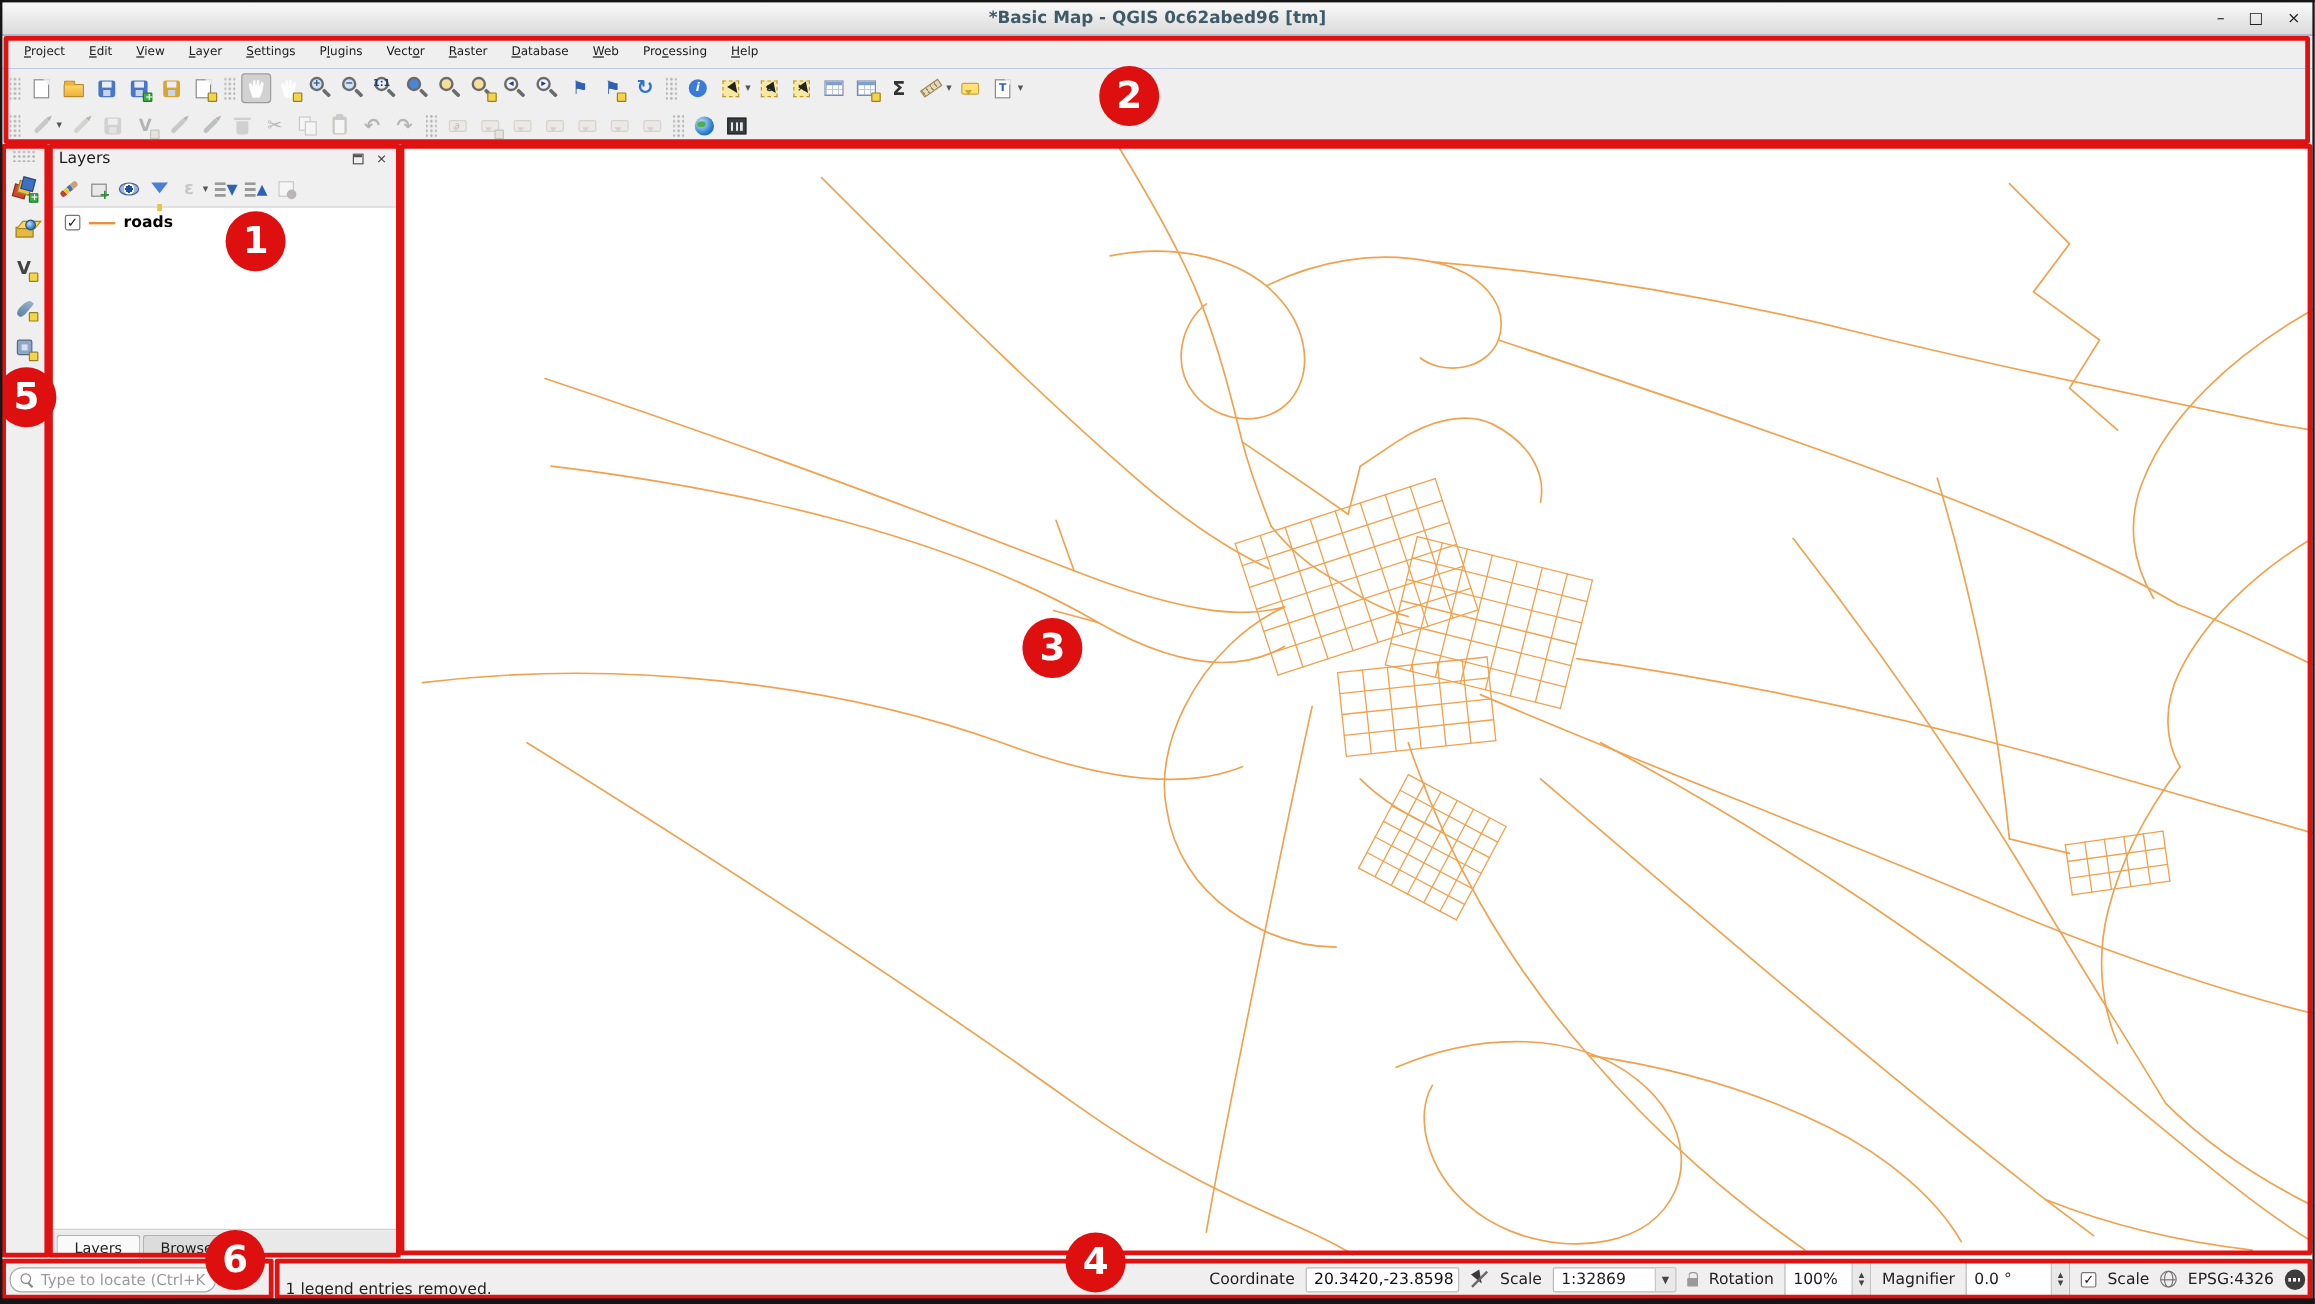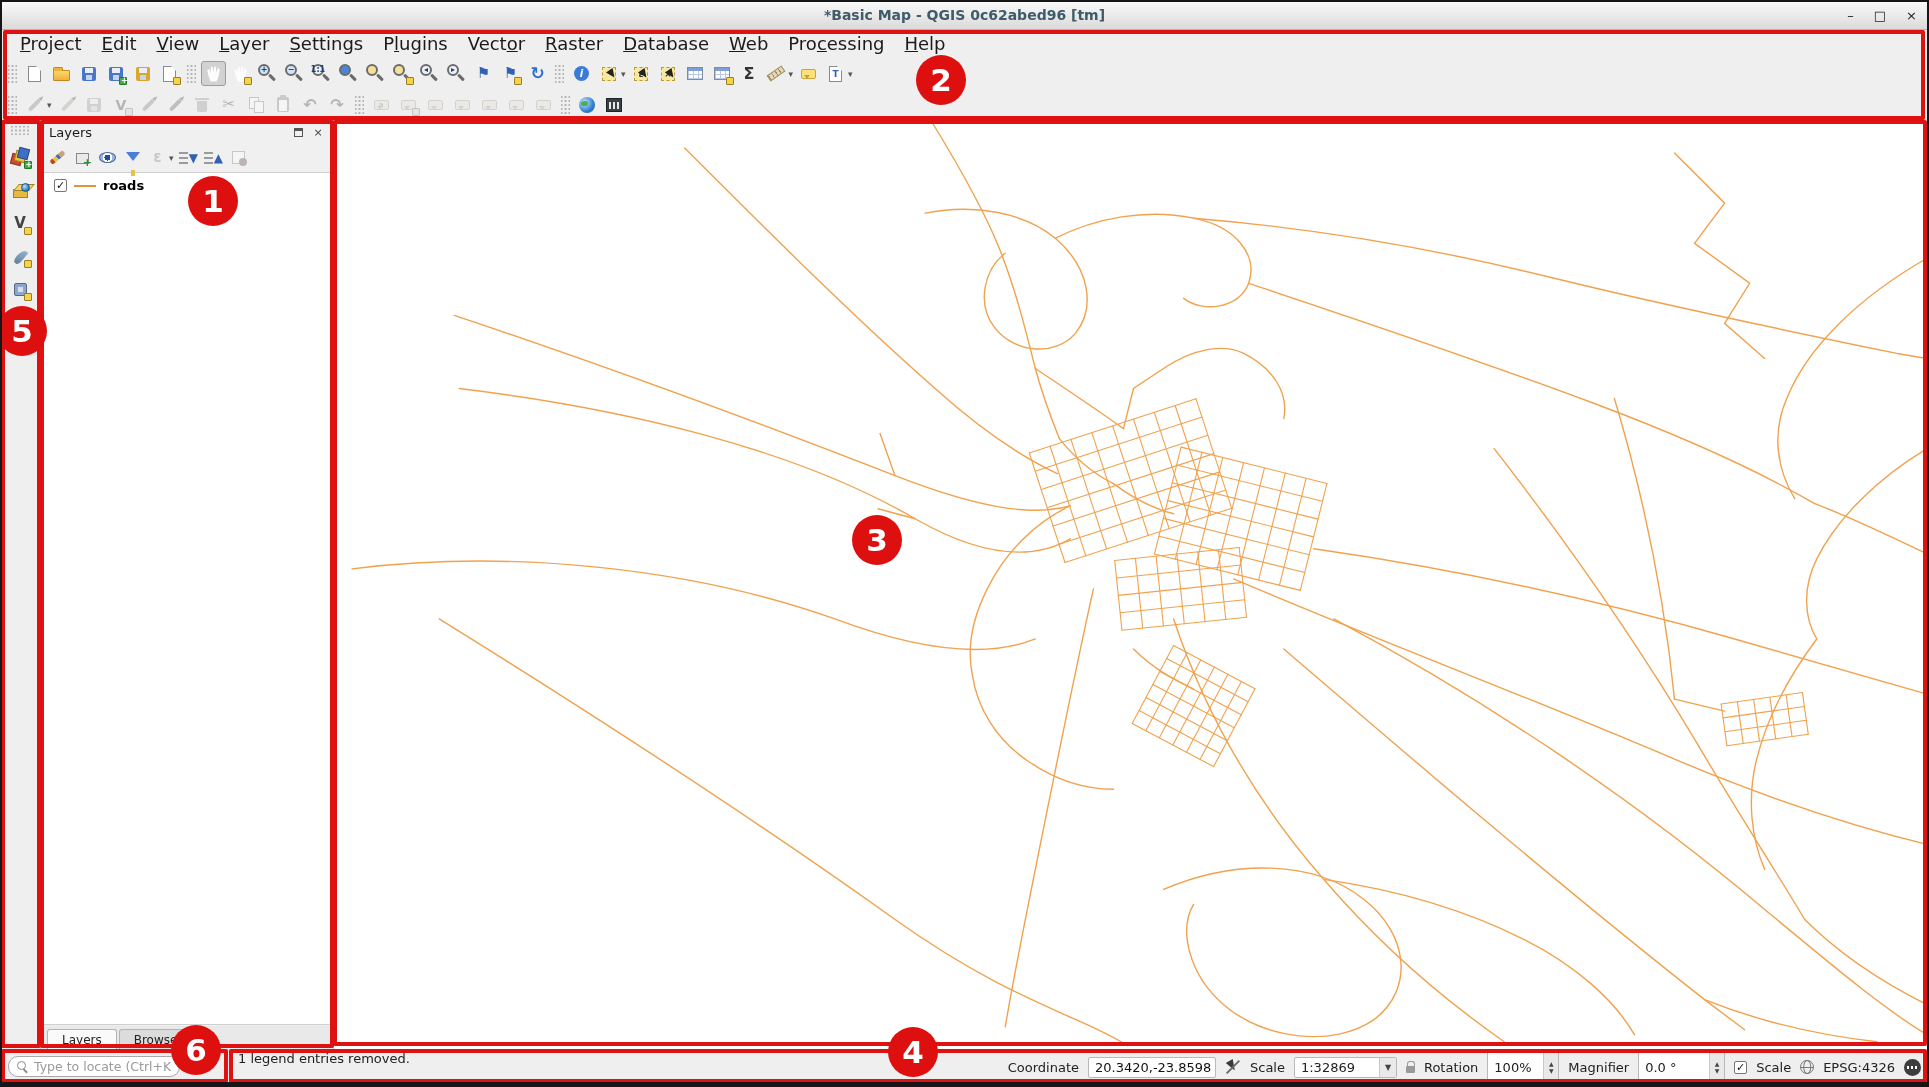--- a/index.html
+++ b/index.html
@@ -19,21 +19,21 @@
   #titlebar { position:absolute; left:0; top:0; width:1929px; height:30px;
     background:linear-gradient(#fcfcfc,#dadada); border-bottom:1px solid #b3b3b3;
     display:flex; align-items:center; justify-content:center; }
   #title-text { font-size:14px; font-weight:bold; color:#3f5b69; }
   #win-controls { position:absolute; right:12px; top:0; height:30px; display:flex; align-items:center; gap:20px; }
   #win-controls span { font-size:13px; color:#222; cursor:default; line-height:1; }
 
   
   #menubar { position:absolute; left:0; top:30px; width:1929px; height:27px;
     display:flex; align-items:center; padding-left:10px; background:#efefef; }
-  .menu-item { font-size:18px; color:#1a1a1a; padding:4px 10px; cursor:default; }
+  .menu-item { font-size:10px; color:#1a1a1a; padding:4px 10px; cursor:default; }
   .menu-item u { text-decoration:underline; }
 
   
   .tbrow { position:absolute; left:0; width:1929px; display:flex; align-items:center; padding-left:4px; background:#efefef; }
   #tbrow1 { top:57px; height:33px; }
   #tbrow2 { top:90px; height:30px; border-bottom:1px solid #e2e2e2; }
   .tb-handle { width:9px; height:20px; margin:0 4px;
     background-image:radial-gradient(#b5b5b5 1px, transparent 1.2px);
     background-size:4px 4px; background-position:center; flex:0 0 auto; }
   .icn { width:25px; height:25px; margin:0 1px; border-radius:3px; position:relative;
@@ -161,21 +161,21 @@
   .ptab { font-size:12px; padding:3px 14px; border:1px solid #b3b3b3; border-bottom:none;
     border-radius:3px 3px 0 0; background:#dcdcdc; color:#222; }
   .ptab.active { background:#fafafa; }
 
   
   #map-canvas { flex:1; height:100%; background:#fff; position:relative; }
   #map-svg { position:absolute; inset:0; }
 
   
   #statusbar { position:absolute; left:0; top:1050px; width:1929px; height:32px; background:#efefef;
-    border-top:1px solid #cfcfcf; display:flex; align-items:flex-start; font-size:13px; color:#222; }
+    border-top:1px solid #cfcfcf; display:flex; align-items:flex-end; font-size:13px; color:#222; }
   #status-message { margin-left:238px; }
   #status-right { margin-left:auto; display:flex; align-items:center; gap:9px; padding-right:8px; }
   .sb-label { color:#222; }
   .sb-box { background:#fff; border:1px solid #b9b9b9; border-radius:2px; height:21px;
     display:flex; align-items:center; padding:0 6px; font-size:13px; color:#111; }
   #coord-box { width:128px; }
   .combo { display:flex; align-items:stretch; height:21px; border:1px solid #b9b9b9; border-radius:2px; background:#fff; }
   .combo .val { padding:0 6px; display:flex; align-items:center; width:84px; font-size:13px; }
   .combo .arrow-btn { width:17px; border-left:1px solid #c9c9c9; background:#e9e9e9;
     display:flex; align-items:center; justify-content:center; font-size:8px; color:#444; }

